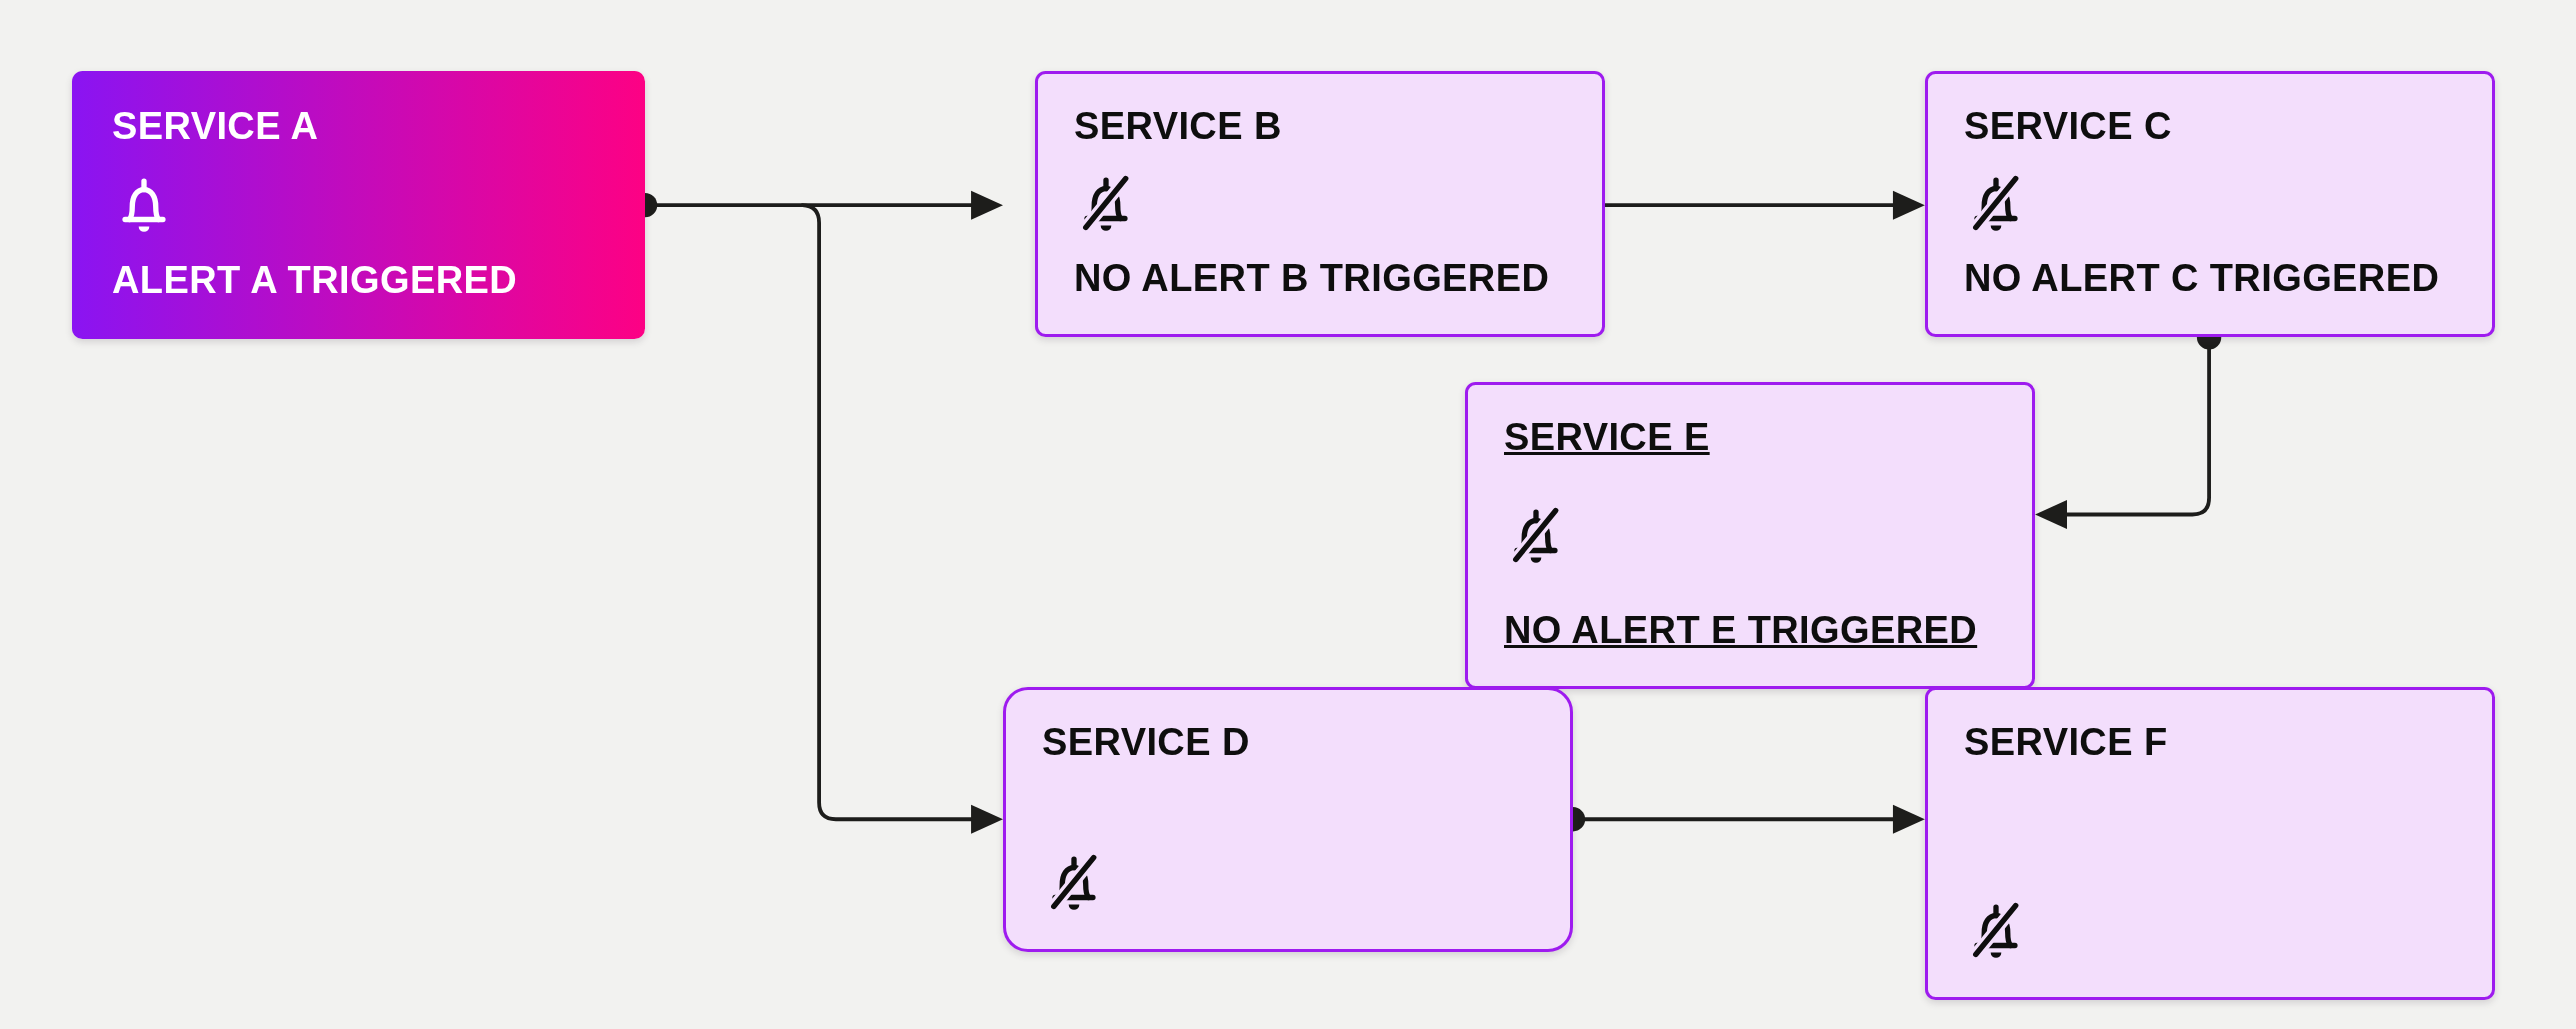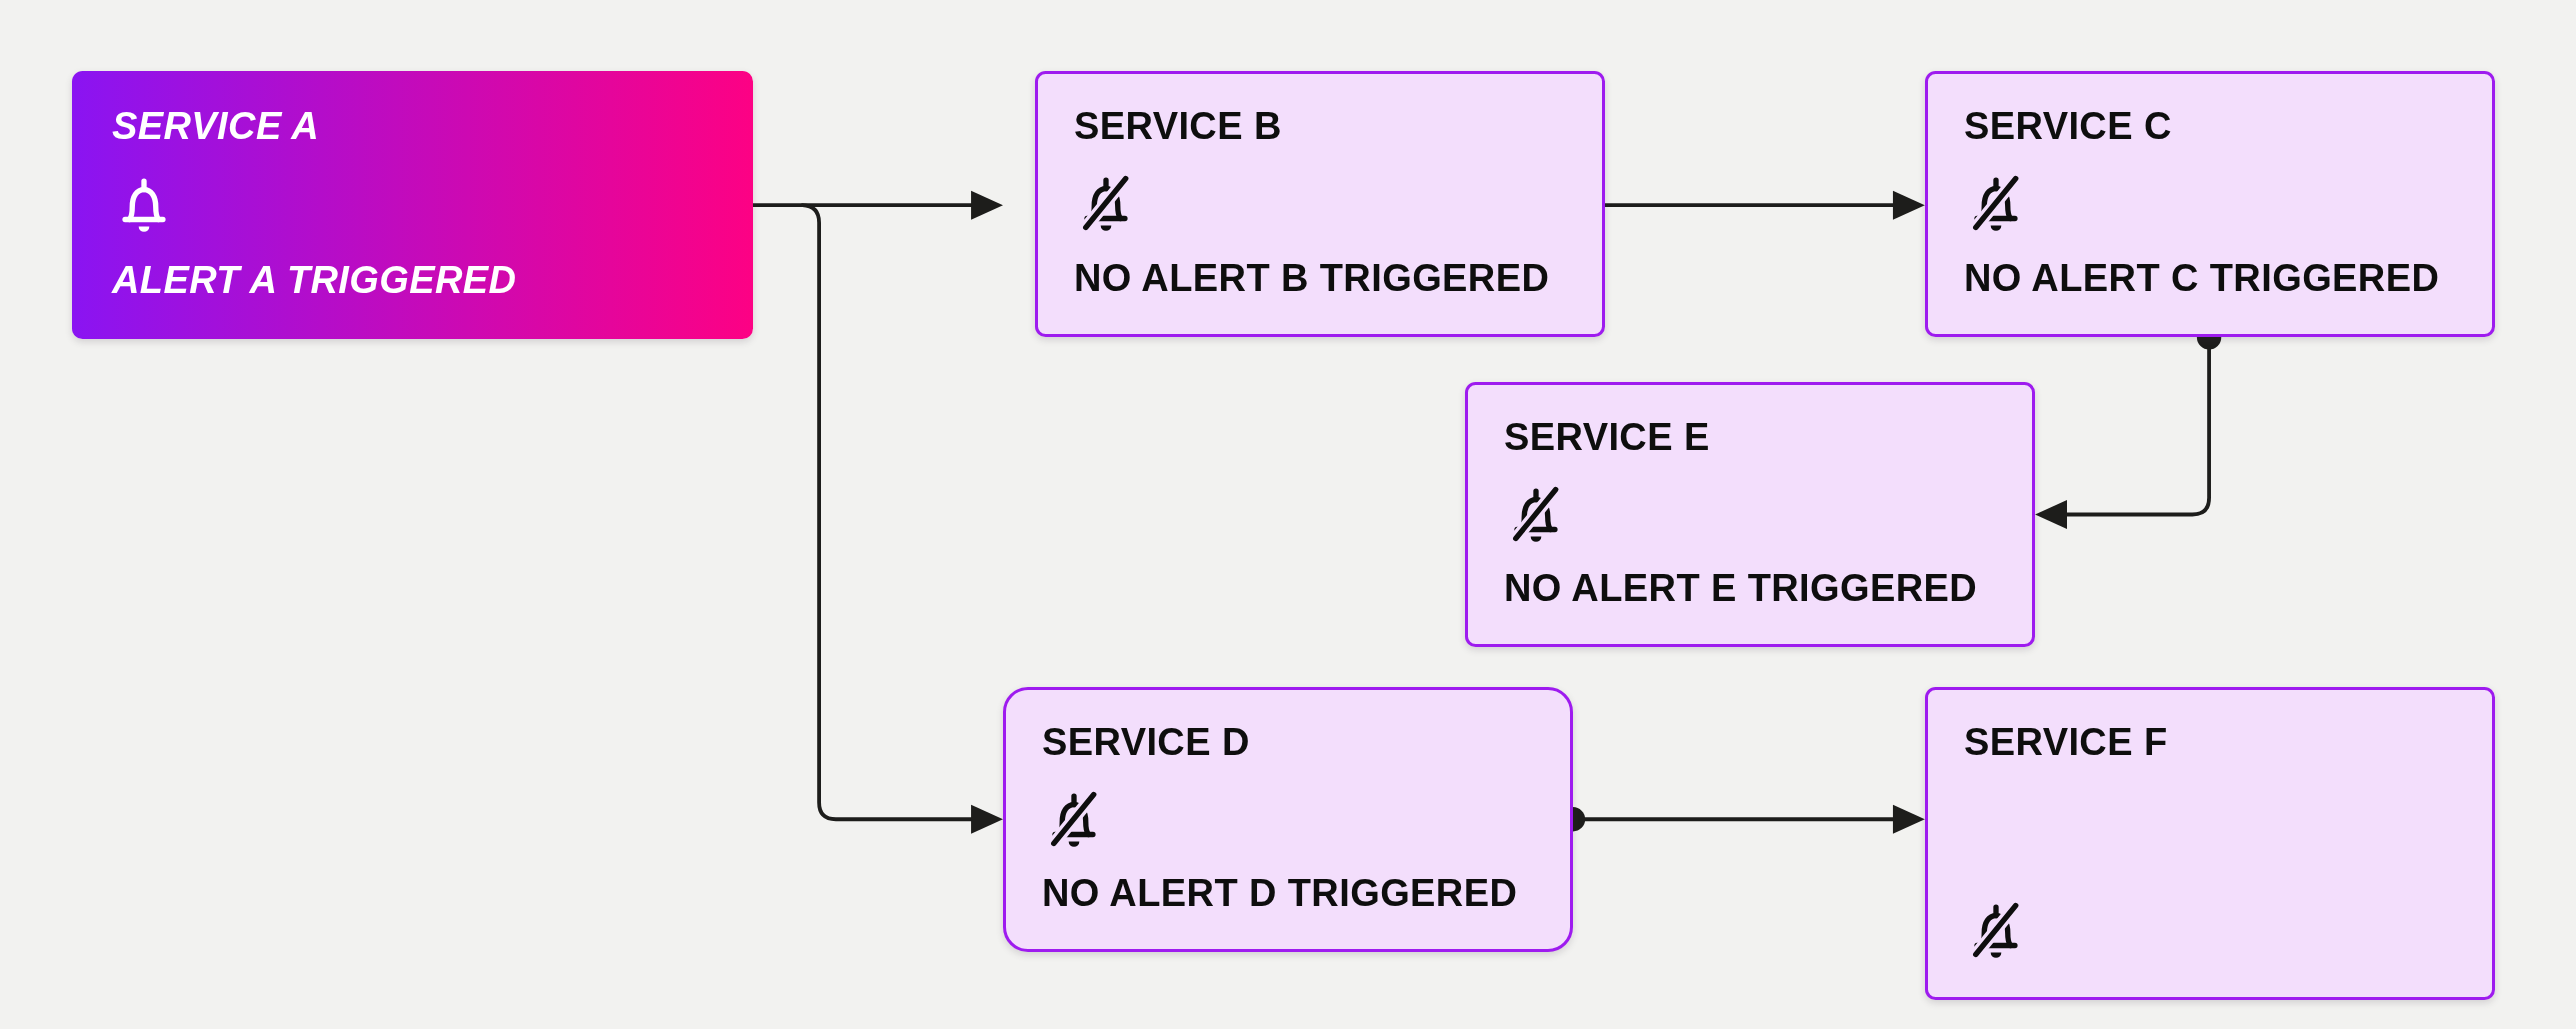--- a/index.html
+++ b/index.html
@@ -121,21 +121,21 @@
 
     <path class="edge-line" d="M2069 1078 H2492"></path>
     <polygon class="edge-arrow" points="2532,1078 2490,1059 2490,1097"></polygon>
 
     <circle class="edge-dot" cx="848" cy="270" r="16"></circle>
     <circle class="edge-dot" cx="2069" cy="270" r="16"></circle>
     <circle class="edge-dot" cx="2906" cy="444" r="16"></circle>
     <circle class="edge-dot" cx="2069" cy="1078" r="16"></circle>
   </svg>
 
-  <div class="node alert-source" style="left:72px; top:71px; width:681px; height:268px;font-style:italic;">
+  <div class="node alert-source" style="left:72px; top:71px; width:573px; height:268px;">
     <div class="node-title">SERVICE A</div>
     <span class="icon">
       <svg viewBox="0 0 24 24">
         <path class="bell-stroke" d="M12 6.6 V3.4"></path>
         <path class="bell-stroke" d="M6.6 17.8 C7.3 16.8 7.6 15.2 7.6 13 C7.6 9.2 9.3 6.6 12 6.6 C14.7 6.6 16.4 9.2 16.4 13 C16.4 15.2 16.7 16.8 17.4 17.8"></path>
         <path class="bell-stroke" d="M4.9 17.8 L19.1 17.8"></path>
         <path class="bell-clapper" d="M10 20.4 L14 20.4 A2 2 0 0 1 10 20.4 Z"></path>
       </svg>
     </span>
     <div class="node-status">ALERT A TRIGGERED</div>
@@ -164,21 +164,21 @@
         <path class="bell-stroke" d="M6.6 17.8 C7.3 16.8 7.6 15.2 7.6 13 C7.6 9.2 9.3 6.6 12 6.6 C14.7 6.6 16.4 9.2 16.4 13 C16.4 15.2 16.7 16.8 17.4 17.8"></path>
         <path class="bell-stroke" d="M4.9 17.8 L19.1 17.8"></path>
         <path class="bell-clapper" d="M10 20.4 L14 20.4 A2 2 0 0 1 10 20.4 Z"></path>
         <path class="slash-casing" d="M4.4 21.2 L19.4 2.8"></path>
         <path class="slash" d="M4.4 21.2 L19.4 2.8"></path>
       </svg>
     </span>
     <div class="node-status">NO ALERT C TRIGGERED</div>
   </div>
 
-  <div class="node" style="left:1465px; top:382px; width:570px; height:265px;">
+  <div class="node" style="left:1465px; top:382px; width:570px; height:307px;text-decoration:underline;">
     <div class="node-title">SERVICE E</div>
     <span class="icon">
       <svg viewBox="0 0 24 24">
         <path class="bell-stroke" d="M12 6.6 V3.4"></path>
         <path class="bell-stroke" d="M6.6 17.8 C7.3 16.8 7.6 15.2 7.6 13 C7.6 9.2 9.3 6.6 12 6.6 C14.7 6.6 16.4 9.2 16.4 13 C16.4 15.2 16.7 16.8 17.4 17.8"></path>
         <path class="bell-stroke" d="M4.9 17.8 L19.1 17.8"></path>
         <path class="bell-clapper" d="M10 20.4 L14 20.4 A2 2 0 0 1 10 20.4 Z"></path>
         <path class="slash-casing" d="M4.4 21.2 L19.4 2.8"></path>
         <path class="slash" d="M4.4 21.2 L19.4 2.8"></path>
       </svg>
@@ -191,21 +191,20 @@
     <span class="icon">
       <svg viewBox="0 0 24 24">
         <path class="bell-stroke" d="M12 6.6 V3.4"></path>
         <path class="bell-stroke" d="M6.6 17.8 C7.3 16.8 7.6 15.2 7.6 13 C7.6 9.2 9.3 6.6 12 6.6 C14.7 6.6 16.4 9.2 16.4 13 C16.4 15.2 16.7 16.8 17.4 17.8"></path>
         <path class="bell-stroke" d="M4.9 17.8 L19.1 17.8"></path>
         <path class="bell-clapper" d="M10 20.4 L14 20.4 A2 2 0 0 1 10 20.4 Z"></path>
         <path class="slash-casing" d="M4.4 21.2 L19.4 2.8"></path>
         <path class="slash" d="M4.4 21.2 L19.4 2.8"></path>
       </svg>
     </span>
-    <div class="node-status">NO ALERT D TRIGGERED</div>
   </div>
 
   <div class="node" style="left:1925px; top:687px; width:570px; height:313px;">
     <div class="node-title">SERVICE F</div>
     <span class="icon">
       <svg viewBox="0 0 24 24">
         <path class="bell-stroke" d="M12 6.6 V3.4"></path>
         <path class="bell-stroke" d="M6.6 17.8 C7.3 16.8 7.6 15.2 7.6 13 C7.6 9.2 9.3 6.6 12 6.6 C14.7 6.6 16.4 9.2 16.4 13 C16.4 15.2 16.7 16.8 17.4 17.8"></path>
         <path class="bell-stroke" d="M4.9 17.8 L19.1 17.8"></path>
         <path class="bell-clapper" d="M10 20.4 L14 20.4 A2 2 0 0 1 10 20.4 Z"></path>

